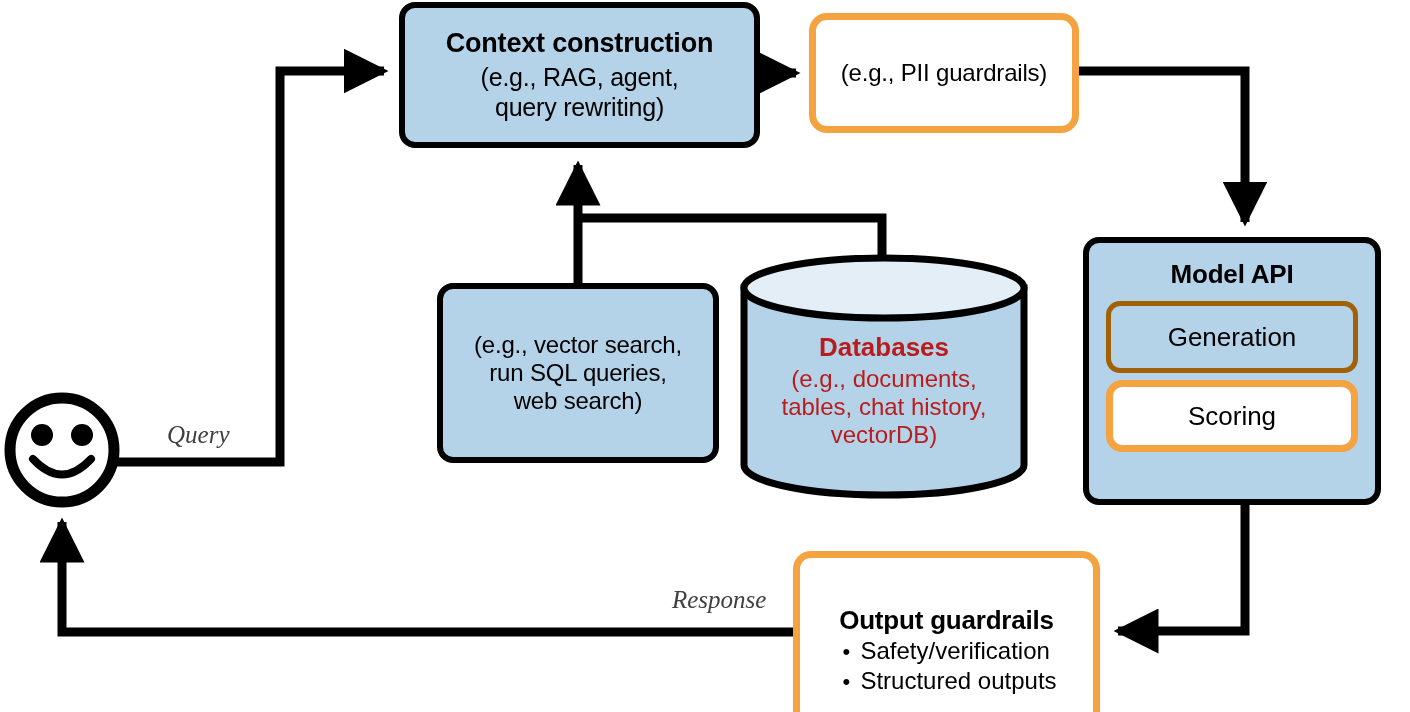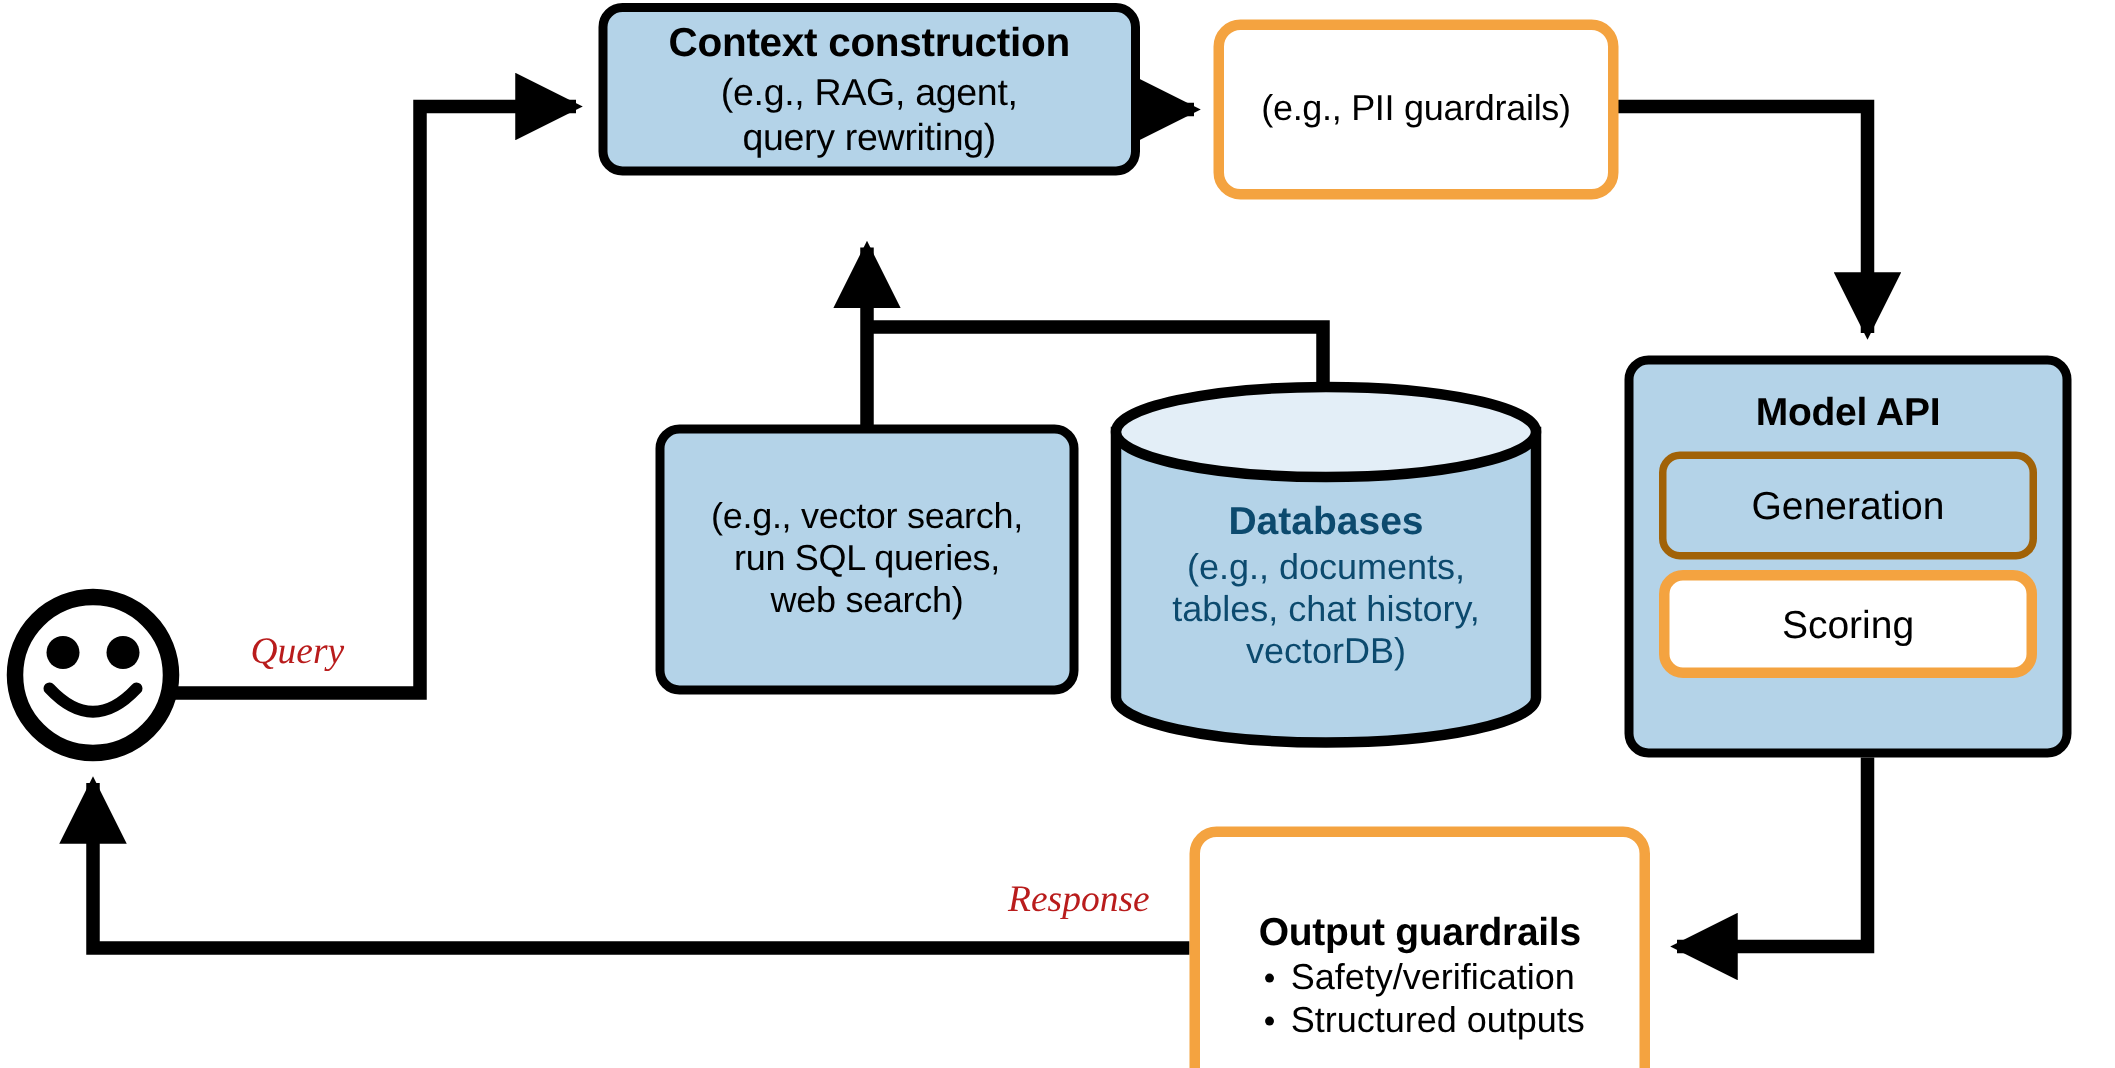--- a/index.html
+++ b/index.html
@@ -52,21 +52,21 @@
   .orange-box {
     background: #ffffff;
     border: 7px solid #f4a340;
     border-radius: 18px;
   }
   
   #ctx-construction {
     left: 399px;
     top: 2px;
     width: 361px;
-    height: 115px;
+    height: 146px;
   }
   #ctx-construction .title { font-size: 27px; line-height: 31px; margin-bottom: 3px; }
   #ctx-construction .sub   { font-size: 25px; line-height: 30px; }
 
   
   #input-guardrails {
     left: 809px;
     top: 13px;
     width: 270px;
     height: 120px;
@@ -87,21 +87,21 @@
     position: absolute;
     left: 740px;
     top: 300px;
     width: 288px;
     height: 180px;
     display: flex;
     flex-direction: column;
     align-items: center;
     justify-content: center;
     text-align: center;
-    color: #0c4a6e;
+    color: #b91c1c;
   }
   #databases-text .title { font-size: 26px; line-height: 30px; font-weight: bold; margin-bottom: 3px; }
   #databases-text .sub   { font-size: 24px; line-height: 28px; }
 
   
   #model-api {
     left: 1083px;
     top: 237px;
     width: 298px;
     height: 268px;
@@ -160,21 +160,21 @@
     display: inline-block;
     width: 18px;
     font-size: 22px;
   }
 
   
   .edge-label {
     position: absolute;
     font-style: italic;
     font-size: 25px;
-    color: #b91c1c;
+    color: #404040;
     white-space: nowrap;
     font-family: "Liberation Serif", serif;
   }
   #label-query    { left: 167px; top: 421px; }
   #label-response { left: 672px; top: 586px; }
 </style>
 </head>
 <body>
 
 <div id="stage">

